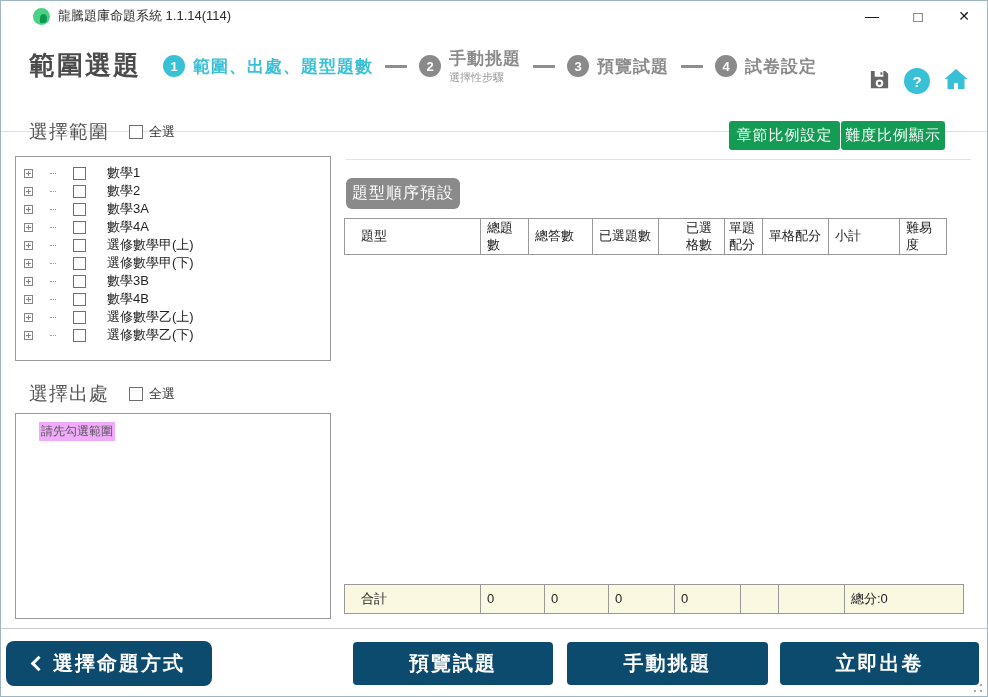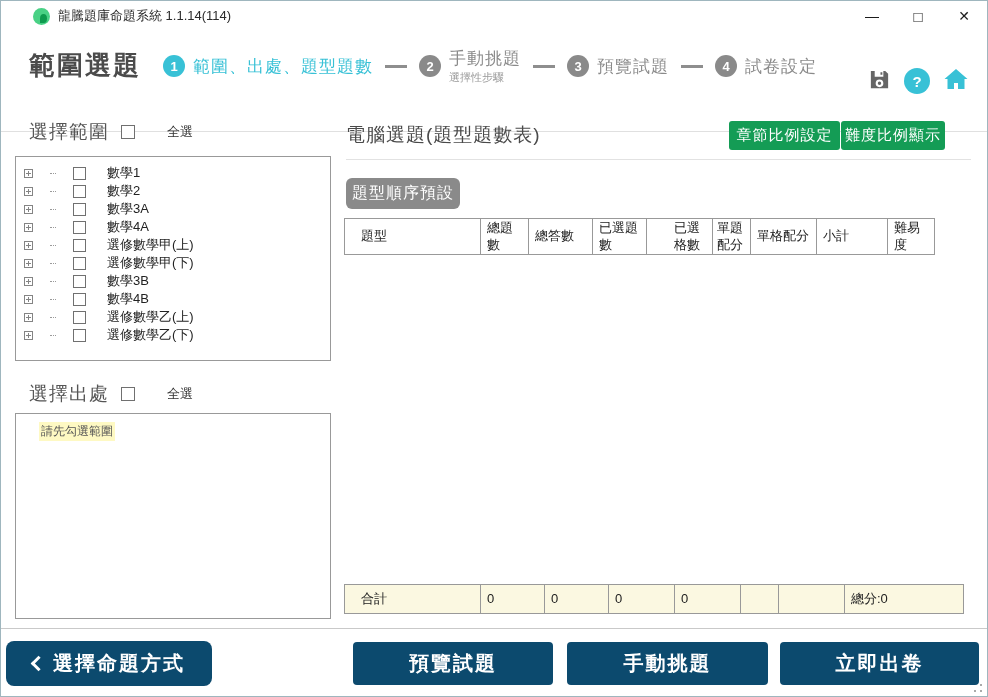--- a/index.html
+++ b/index.html
@@ -22,65 +22,65 @@
 
   
   .header { position:absolute; top:30px; left:0; right:0; height:70px; }
   .page-title { position:absolute; left:28px; top:17px; font-size:26px; font-weight:600; color:#4b4b4b; letter-spacing:2px; }
   .steps { position:absolute; left:162px; top:0; height:70px; display:flex; align-items:center; }
   .step { display:flex; align-items:center; }
   .step-circle { width:22px; height:22px; border-radius:50%; color:#fff; font-size:13px; font-weight:bold; display:flex; align-items:center; justify-content:center; flex:0 0 auto; }
   .step.active .step-circle { background:#38c1d6; }
   .step.inactive .step-circle { background:#8a8a8a; }
   .step-text { margin-left:8px; display:flex; flex-direction:column; }
-  .step-label { font-size:17px; font-weight:normal; letter-spacing:1px; }
+  .step-label { font-size:17px; font-weight:bold; letter-spacing:1px; }
   .step.active .step-label { color:#38c1d6; }
   .step.inactive .step-label { color:#8a8a8a; }
   .step-sub { font-size:11px; color:#9a9a9a; }
   .step-dash { width:22px; height:3px; background:#8e8e8e; margin:0 12px; }
 
   .header-icons { position:absolute; right:18px; top:36px; display:flex; align-items:center; gap:13px; }
   .icon-btn { cursor:default; }
   .help-circle { width:26px; height:26px; border-radius:50%; background:#38c1d6; color:#fff; font-size:15px; font-weight:bold; display:flex; align-items:center; justify-content:center; }
   .header-rule { position:absolute; top:100px; left:0; right:0; height:1px; background:#e0e0e0; }
 
   
   .panel-head { position:absolute; display:flex; align-items:center; }
   .panel-title { font-size:19px; color:#555; letter-spacing:1px; }
   .cb { width:14px; height:14px; border:1px solid #707070; background:#fff; display:inline-block; flex:0 0 auto; }
-  .select-all { display:flex; align-items:center; margin-left:12px;gap:26px; }
+  .select-all { display:flex; align-items:center; margin-left:20px; }
   .select-all-label { font-size:13px; color:#333; margin-left:6px; }
 
   .tree-box { position:absolute; left:14px; top:155px; width:316px; height:205px; border:1px solid #999; padding:7px 0 0 6px; overflow:hidden; }
   .tree-row { height:18px; display:flex; align-items:center;gap:16px; }
   .expand-box { width:9px; height:9px; border:1px solid #848484; background:
       linear-gradient(#848484,#848484) center/5px 1px no-repeat,
       linear-gradient(#848484,#848484) center/1px 5px no-repeat, #fff; flex:0 0 auto; margin-left:2px; }
   .tree-dots { width:6px; border-top:1px dotted #9a9a9a; margin:0 1px; }
   .tree-cb { width:13px; height:13px; border:1px solid #707070; background:#fff; flex:0 0 auto; }
   .tree-label { font-size:13px; color:#222; margin-left:5px; white-space:nowrap; }
 
   .source-box { position:absolute; left:14px; top:412px; width:316px; height:206px; border:1px solid #999; }
-  .source-hint { display:inline-block; margin:8px 0 0 23px; background:#fef9c3; color:#555; font-size:12px; padding:1px 2px; }
+  .source-hint { display:inline-block; margin:8px 0 0 23px; background:#f0abfc; color:#555; font-size:12px; padding:1px 2px; }
 
   
   .main-title { position:absolute; left:345px; top:121px; font-size:19px; color:#4a4a4a; letter-spacing:1px; }
   .btn-green-sm { position:absolute; top:120px; height:29px; background:#149c55; color:#fff; font-size:15px; border:none; border-radius:3px; display:flex; align-items:center; justify-content:center; letter-spacing:1px; cursor:default; }
   .btn-chapter { left:728px; width:111px; }
   .btn-difficulty { left:840px; width:104px; }
   .main-rule { position:absolute; left:345px; top:158px; width:625px; height:1px; background:#e2e2e2; }
   .btn-order { position:absolute; left:345px; top:177px; width:114px; height:31px; background:#8a8a8a; color:#fff; font-size:16px; border:none; border-radius:6px; display:flex; align-items:center; justify-content:center; letter-spacing:1px; cursor:default; }
 
   .qtable-head { position:absolute; left:343px; top:217px; display:flex; }
   .qtable-foot { position:absolute; left:343px; top:583px; display:flex; }
   .thc, .tfc { border:1px solid #999; margin-left:-1px; display:flex; align-items:center; padding:0 6px; font-size:13px; color:#222; line-height:1.25; }
   .thc:first-child, .tfc:first-child { margin-left:0;padding-left:16px; }
   .thc { height:37px; background:#fff; }
   .tfc { height:30px; background:#fbf8e1; }
-  .thc.c0{width:137px;} .thc.c1{width:49px;} .thc.c2{width:65px;} .thc.c3{width:55px;}
+  .thc.c0{width:137px;} .thc.c1{width:49px;} .thc.c2{width:65px;} .thc.c3{width:67px;}
   .thc.c4{width:67px;padding-left:27px;} .thc.c5{width:39px; padding:0 4px;} .thc.c6{width:67px;} .thc.c7{width:72px;} .thc.c8{width:48px;}
   .tfc.c0{width:137px;} .tfc.c1{width:65px;} .tfc.c2{width:65px;} .tfc.c3{width:67px;}
   .tfc.c4{width:67px;} .tfc.c5{width:39px;} .tfc.c6{width:67px;} .tfc.c7{width:120px;}
 
   
   .bottom-rule { position:absolute; top:627px; left:0; right:0; height:1px; background:#c9c9c9; }
   .btn-big { position:absolute; background:#0c4a6e; color:#fff; font-size:20px; font-weight:bold; border:none; display:flex; align-items:center; justify-content:center; letter-spacing:2px; cursor:default; }
   .btn-back { left:5px; top:640px; width:206px; height:45px; border-radius:8px; }
   .chevron-left { width:11px; height:11px; border-left:3px solid #fff; border-bottom:3px solid #fff; transform:rotate(45deg); margin-right:9px; flex:0 0 auto; }
   .btn-preview { left:352px; top:641px; width:200px; height:43px; border-radius:4px; }
@@ -237,21 +237,20 @@
     <span class="select-all">
       <span class="cb"></span>
       <span class="select-all-label">全選</span>
     </span>
   </div>
 
   <div class="source-box">
     <span class="source-hint">請先勾選範圍</span>
   </div>
 
-  <div class="main-title">電腦選題(題型題數表)</div>
   <button class="btn-green-sm btn-chapter">章節比例設定</button>
   <button class="btn-green-sm btn-difficulty">難度比例顯示</button>
   <div class="main-rule"></div>
   <button class="btn-order">題型順序預設</button>
 
   <div class="qtable-head">
     <div class="thc c0">題型</div>
     <div class="thc c1">總題數</div>
     <div class="thc c2">總答數</div>
     <div class="thc c3">已選題數</div>

